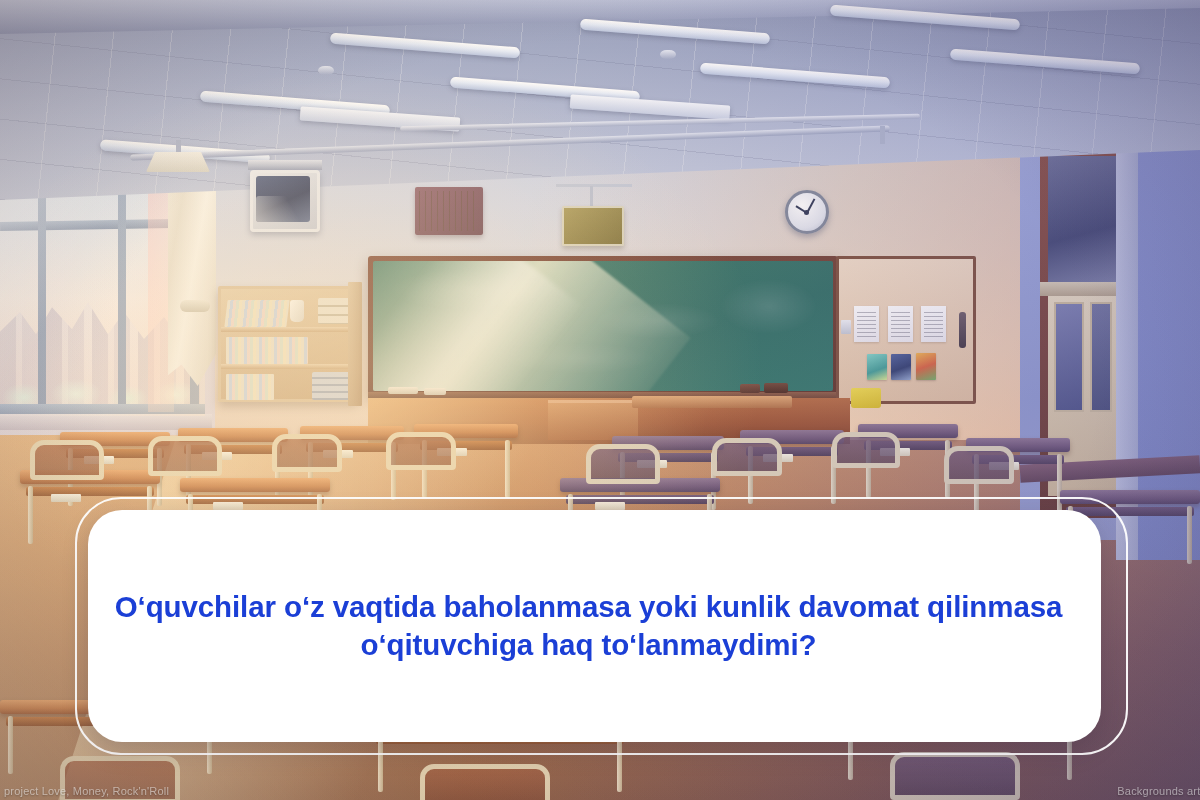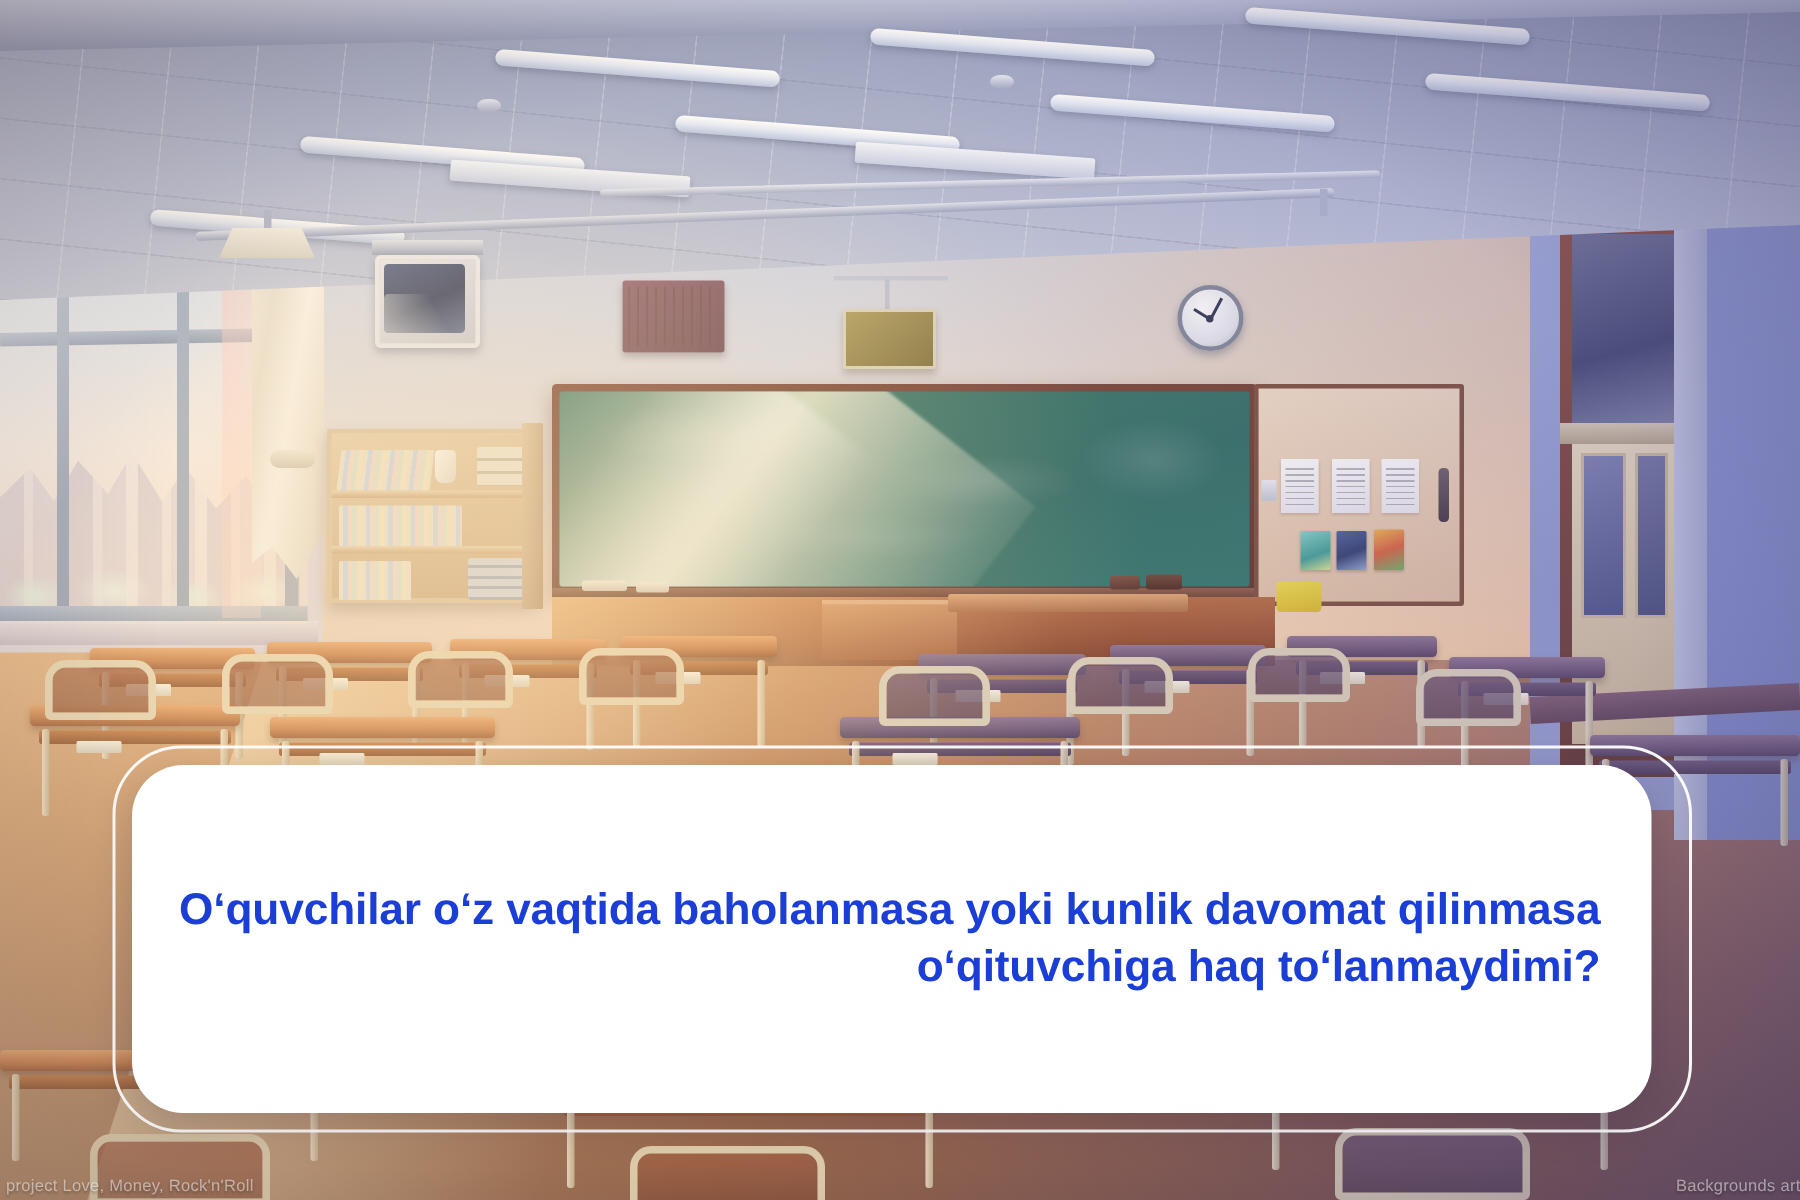--- a/index.html
+++ b/index.html
@@ -542,21 +542,21 @@
   #headline-wrap {
     flex:1;
     display:flex; align-items:center; justify-content:center;
     padding:18px 34px 18px 22px;
   }
   #headline {
     color:#1b3fd6;
     font-weight:bold;
     font-size:29.5px;
     line-height:1.28;
-    text-align:right;
+    text-align:center;
     letter-spacing:-.1px;
   }
 </style>
 </head>
 <body>
 
 <div id="stage">
 
   <div class="bg-layer" id="bg-base"></div>
 

